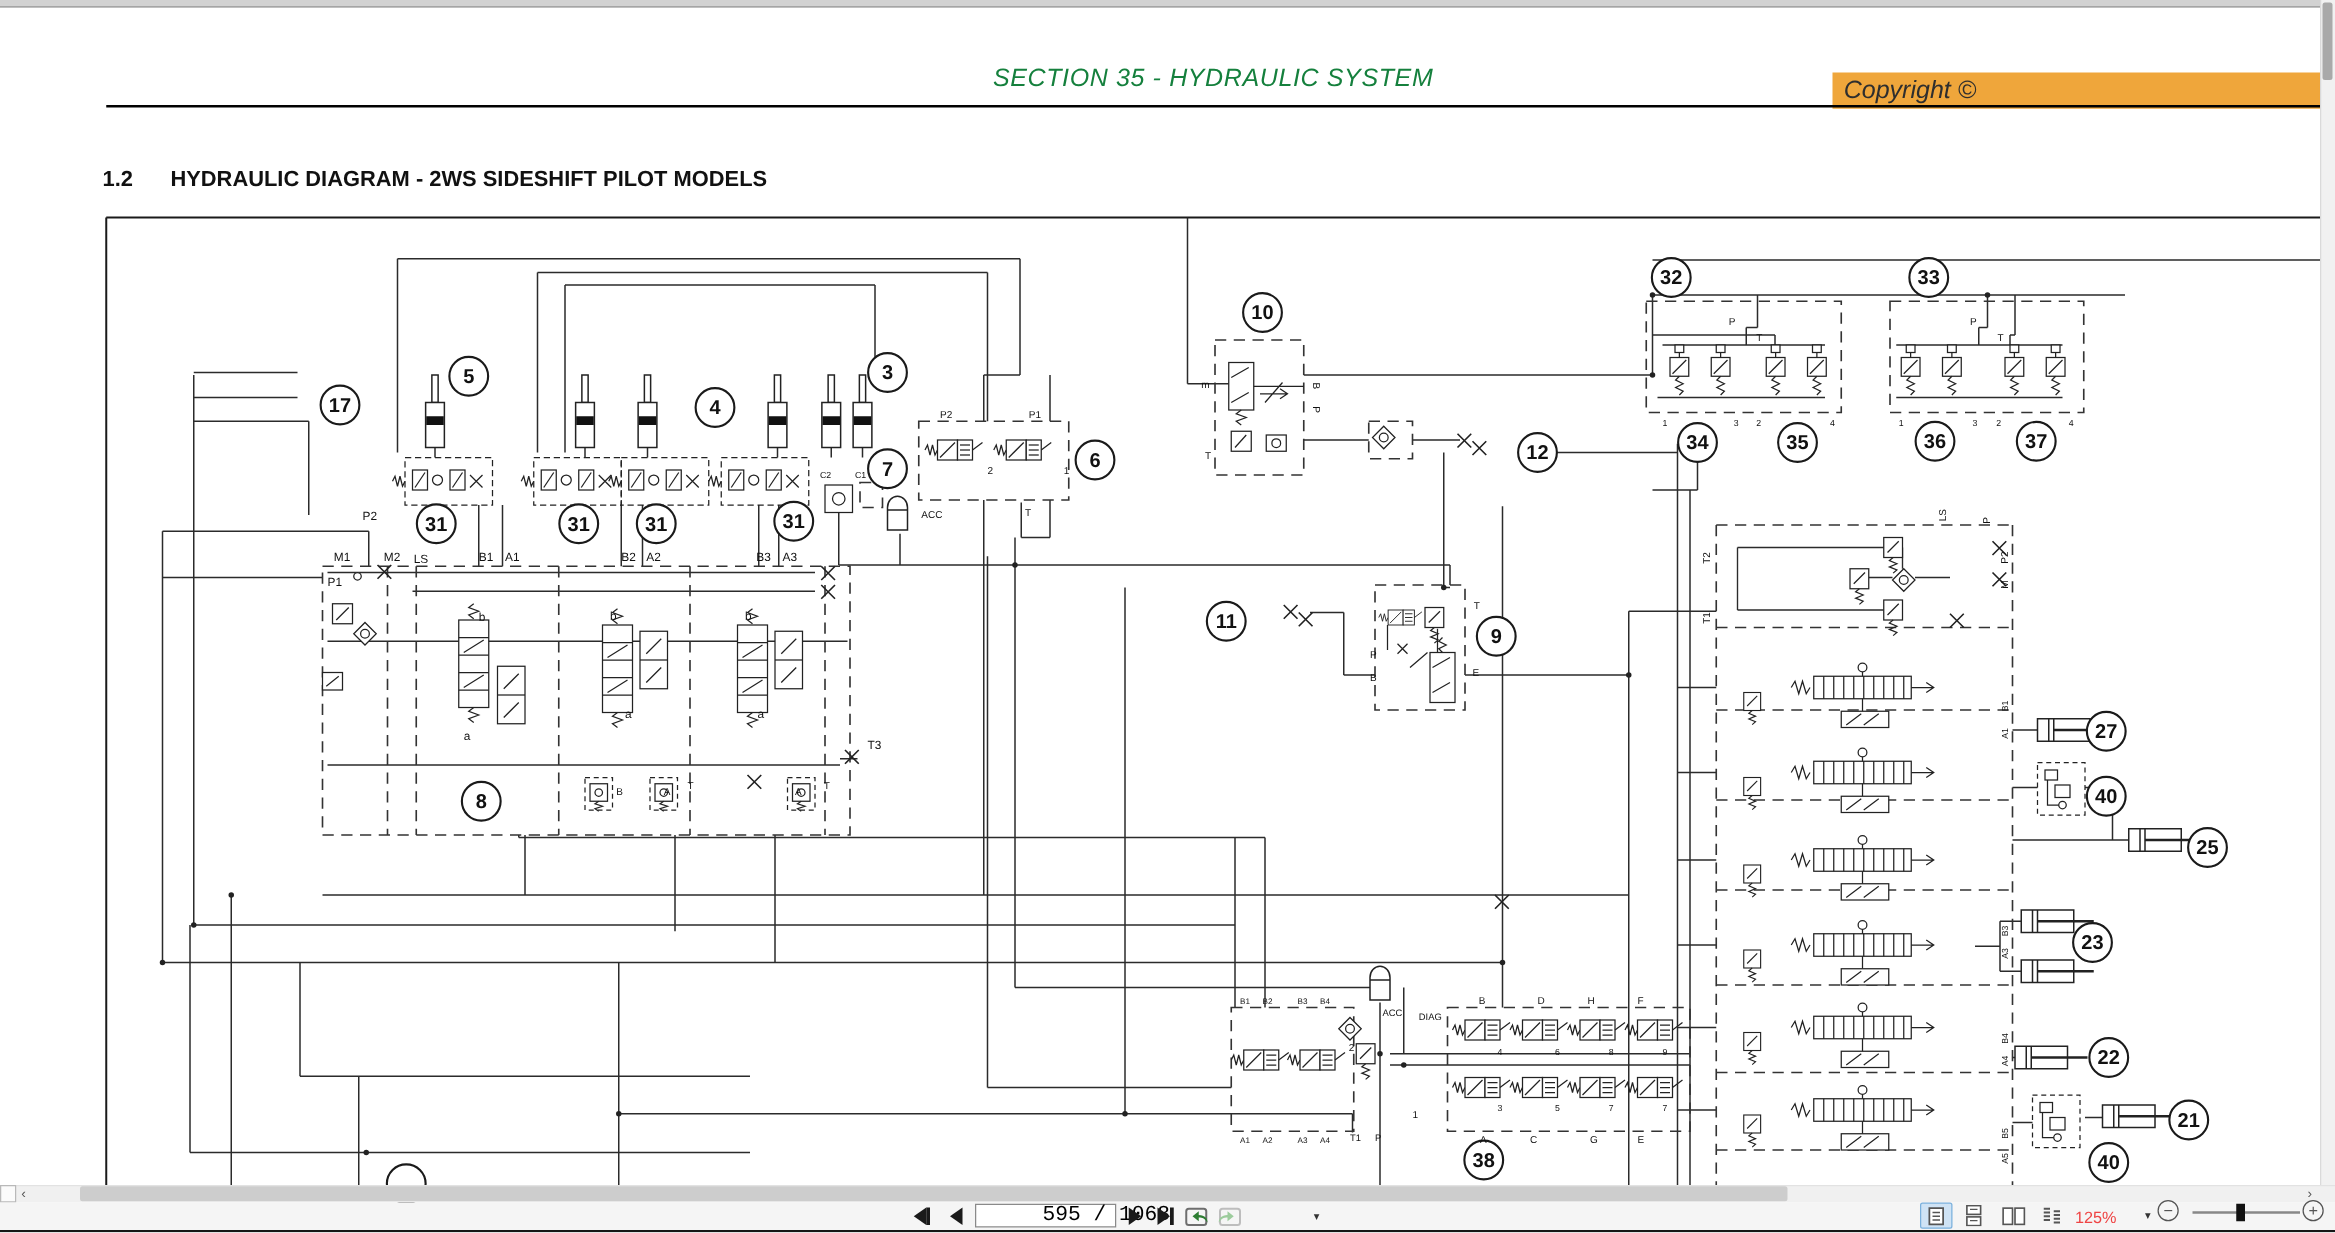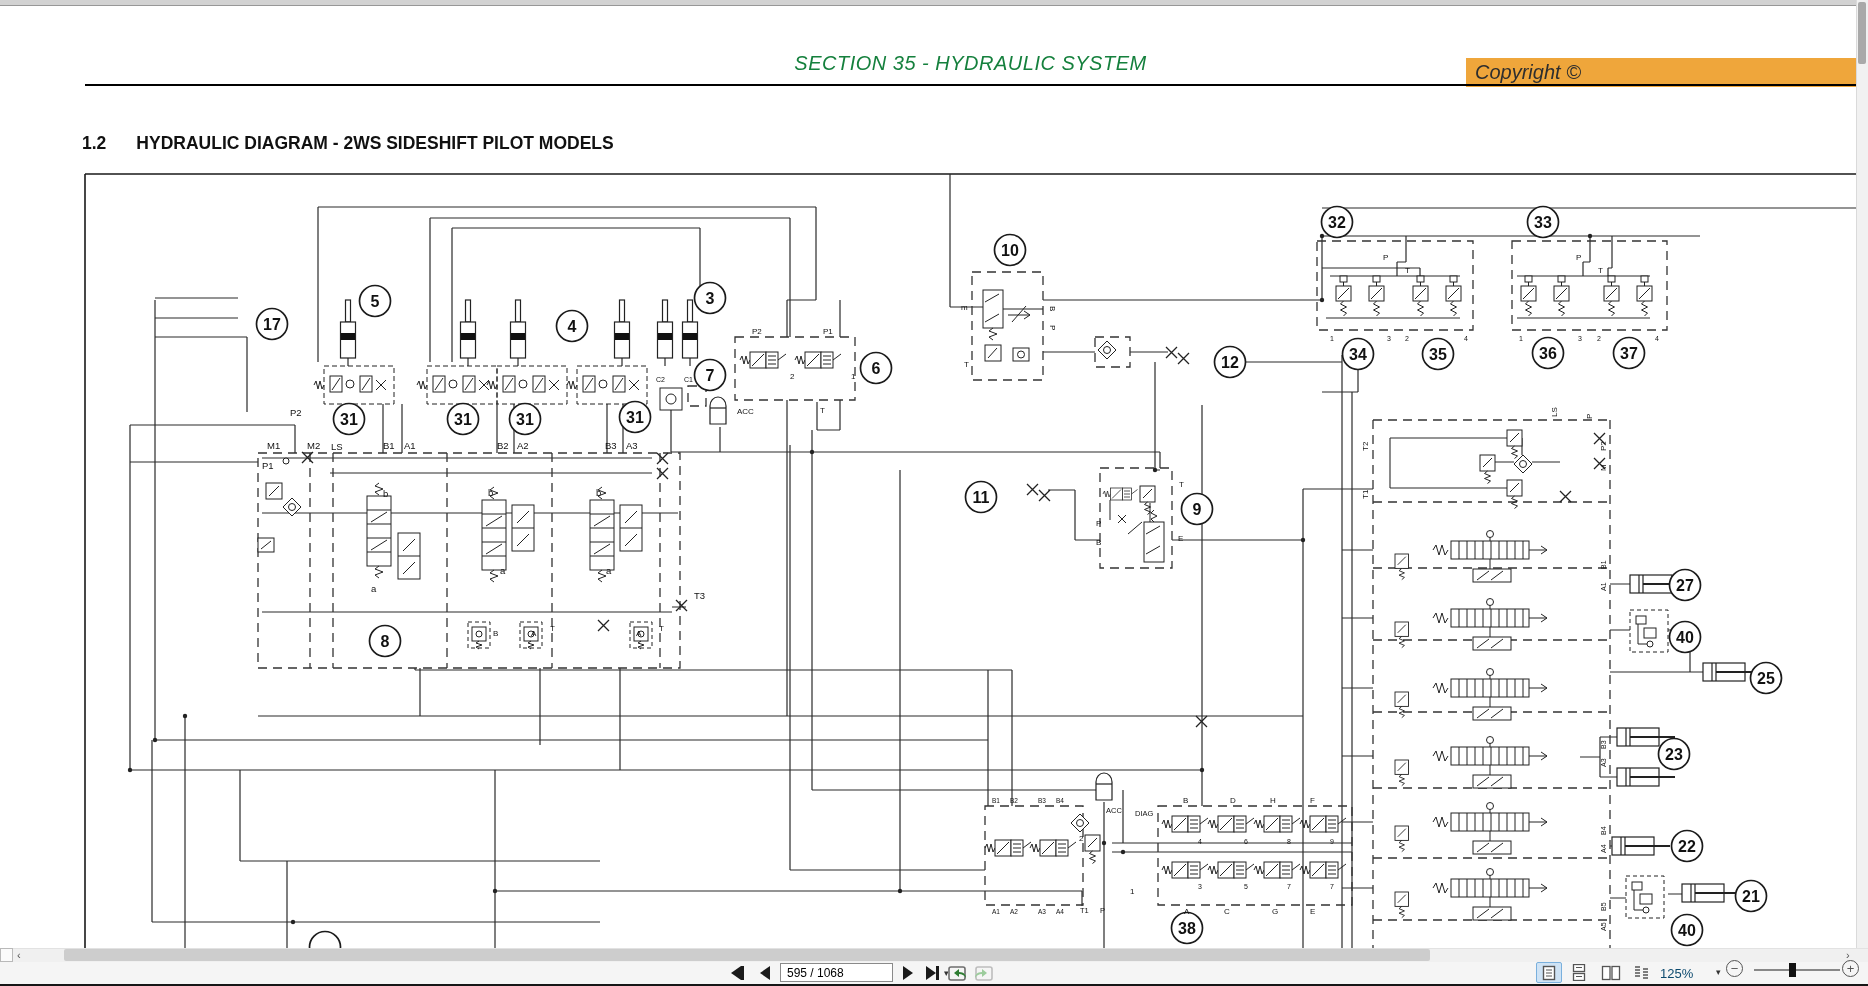--- a/index.html
+++ b/index.html
@@ -27,26 +27,26 @@
   #vthumb{left:1858px;top:2px;width:8px;height:62px;background:#a9a9a9;border-radius:2px;}
   
   #toolbar{left:0;top:962px;width:1868px;height:22px;background:#f5f5f5;}
   #bottom-edge{left:0;top:984px;width:1868px;height:2px;background:#161616;}
   .tbtn{position:absolute;top:965px;height:16px;display:flex;align-items:center;cursor:default;}
   .tri{width:0;height:0;border-style:solid;}
   .tri-l{border-width:7px 10px 7px 0;border-color:transparent #1a1a1a transparent transparent;}
   .tri-r{border-width:7px 0 7px 10px;border-color:transparent transparent transparent #1a1a1a;}
   .bar{width:3px;height:14px;background:#1a1a1a;}
   #page-box{left:780px;top:963px;width:113px;height:19px;background:#fff;border:1px solid #8a8a8a;box-sizing:border-box;display:flex;align-items:center;}
-  #page-input{border:0;outline:0;flex:1;font-size:12px;font-family:Liberation Sans, sans-serif;padding-left:6px;background:transparent;}
+  #page-input{border:0;outline:0;flex:1;font-size:17px;font-family:Liberation Mono, monospace;padding-left:6px;background:transparent;margin-left:47px;}
   #page-caret{font-size:9px;color:#333;padding-right:4px;}
   .viewicon{position:absolute;top:964px;width:21px;height:17px;}
   .layout-btn{position:absolute;top:962px;width:26px;height:21px;display:flex;align-items:center;justify-content:center;border-radius:2px;}
   .layout-btn.sel{background:#cfe3f5;border:1px solid #7ab0dd;box-sizing:border-box;}
-  #zoom-text{left:1660px;top:966px;font-size:13px;color:#0c4a6e;}
+  #zoom-text{left:1660px;top:966px;font-size:13px;color:#ef4444;}
   #zoom-caret{left:1716px;top:967px;font-size:9px;color:#333;}
   .zoomcircle{position:absolute;top:960px;width:17px;height:17px;border:1.6px solid #555;border-radius:50%;
               color:#555;font-size:13px;line-height:15px;text-align:center;box-sizing:border-box;}
   #zslider-track{left:1754px;top:969px;width:86px;height:2px;background:#888;}
   #zslider-thumb{left:1789px;top:963px;width:7px;height:14px;background:#111;}
 </style>
 </head>
 <body>
 
 <div id="screen">

